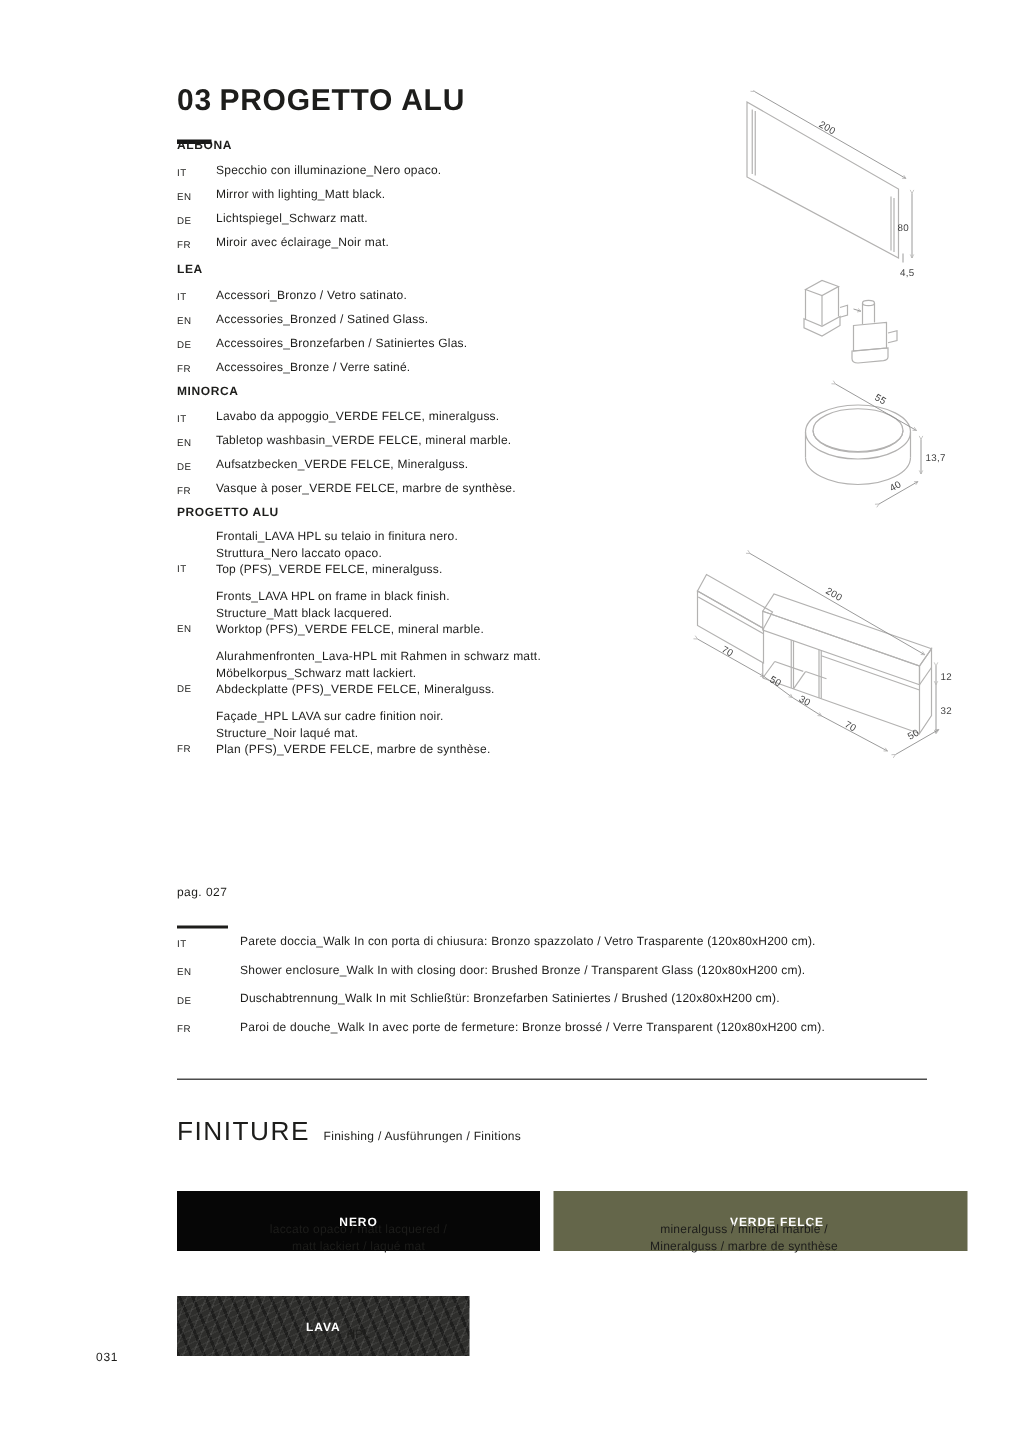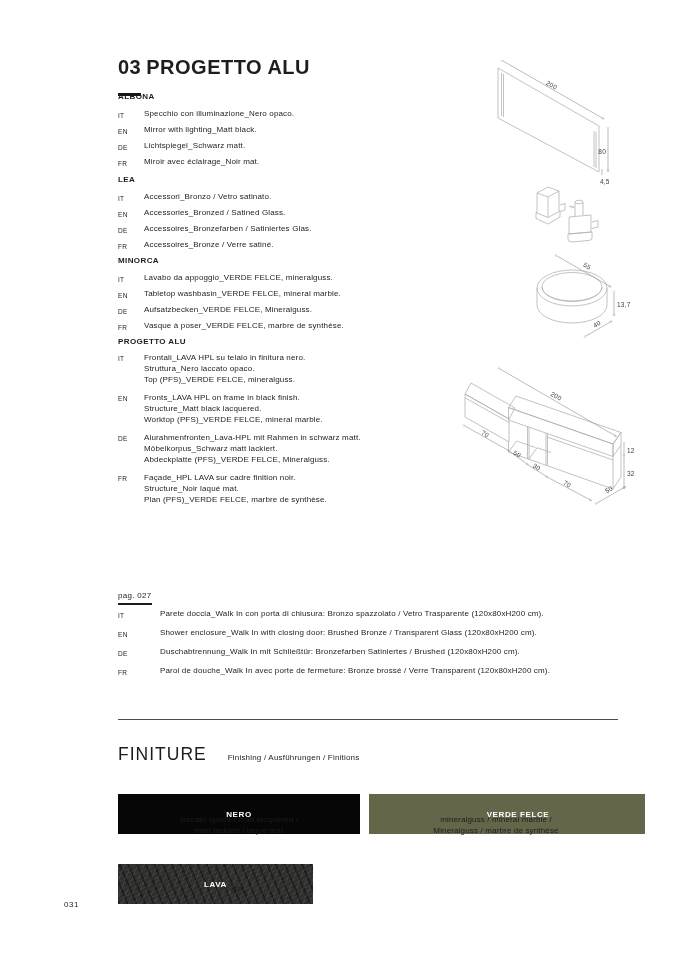--- a/index.html
+++ b/index.html
@@ -7,30 +7,30 @@
         font-family:"Liberation Sans",sans-serif;color:#1d1d1b;}
   
   .doc-title{position:absolute;left:118px;top:56px;font-size:20px;font-weight:700;letter-spacing:.5px;white-space:nowrap;}
   .doc-title .num{display:inline-block;border-bottom:3px solid #161616;padding-bottom:14px;margin-right:5px;}
   
   .prod{position:absolute;left:118px;width:345px;}
   .prod h3{margin:0 0 6px 0;font-size:8px;font-weight:700;letter-spacing:.4px;}
   .lrow{display:flex;align-items:flex-start;line-height:14px;font-size:8px;letter-spacing:.15px;}
   .lrow .lang{flex:none;width:26px;font-size:6.5px;letter-spacing:.3px;padding-top:2px;}
   .lrow .txt{white-space:pre-line;}
-  .prod.multi .lrow{line-height:11px;margin-bottom:7px;}
+  .prod.multi .lrow{line-height:11px;margin-bottom:7px;align-items:flex-end;}
   .prod.multi .lrow .lang{padding-top:1px;}
   
   .walkin{position:absolute;left:118px;top:584px;width:525px;}
-  .pageref{display:inline-block;font-size:8px;letter-spacing:.3px;border-bottom:2px solid #1d1d1b;padding-bottom:3px;}
+  .pageref{display:inline-block;font-size:8px;letter-spacing:.3px;border-bottom:2px solid #1d1d1b;padding-bottom:18px;}
   .walkin h3{margin:12px 0 7px 0;font-size:8px;font-weight:700;letter-spacing:.4px;}
   .walkin .lrow{line-height:17px;gap:16px;}
   
   .divider{position:absolute;left:118px;top:719px;width:500px;height:1px;background:#4d4d4d;}
-  .finiture-head{position:absolute;left:118px;top:744px;display:flex;align-items:baseline;gap:21px;}
+  .finiture-head{position:absolute;left:118px;top:744px;display:flex;align-items:baseline;gap:9px;}
   .finiture-head .t{font-size:17.5px;font-weight:500;letter-spacing:1px;}
   .finiture-head .s{font-size:8px;letter-spacing:.2px;}
   .swatch{position:absolute;height:40px;display:flex;align-items:center;justify-content:center;
           color:#fff;font-size:8px;font-weight:700;letter-spacing:.6px;margin-top:26px;}
   .sw-nero{left:118px;top:768px;width:242px;}
   .sw-verde{left:369px;top:768px;width:254px;}
   .sw-lava{left:118px;top:838px;width:195px;
     background-image:
       repeating-linear-gradient(112deg, rgba(255,255,255,.07) 0 1px, transparent 1px 6px),
       repeating-linear-gradient(67deg, rgba(0,0,0,.35) 0 2px, transparent 2px 8px),

